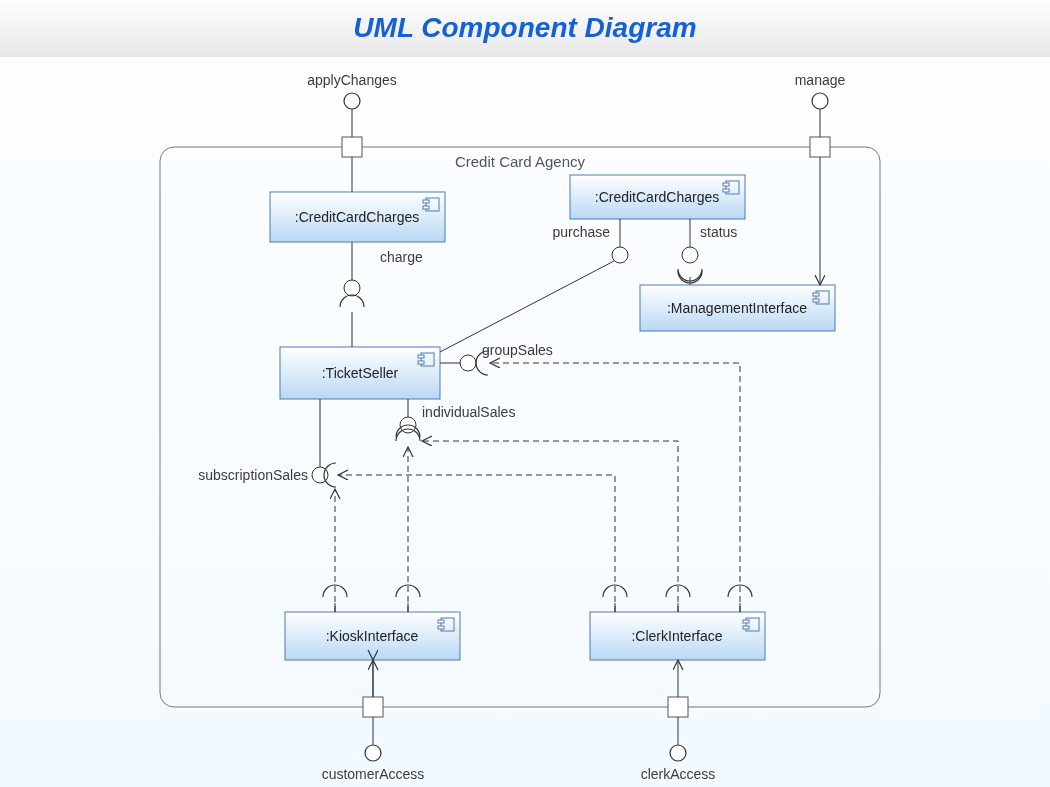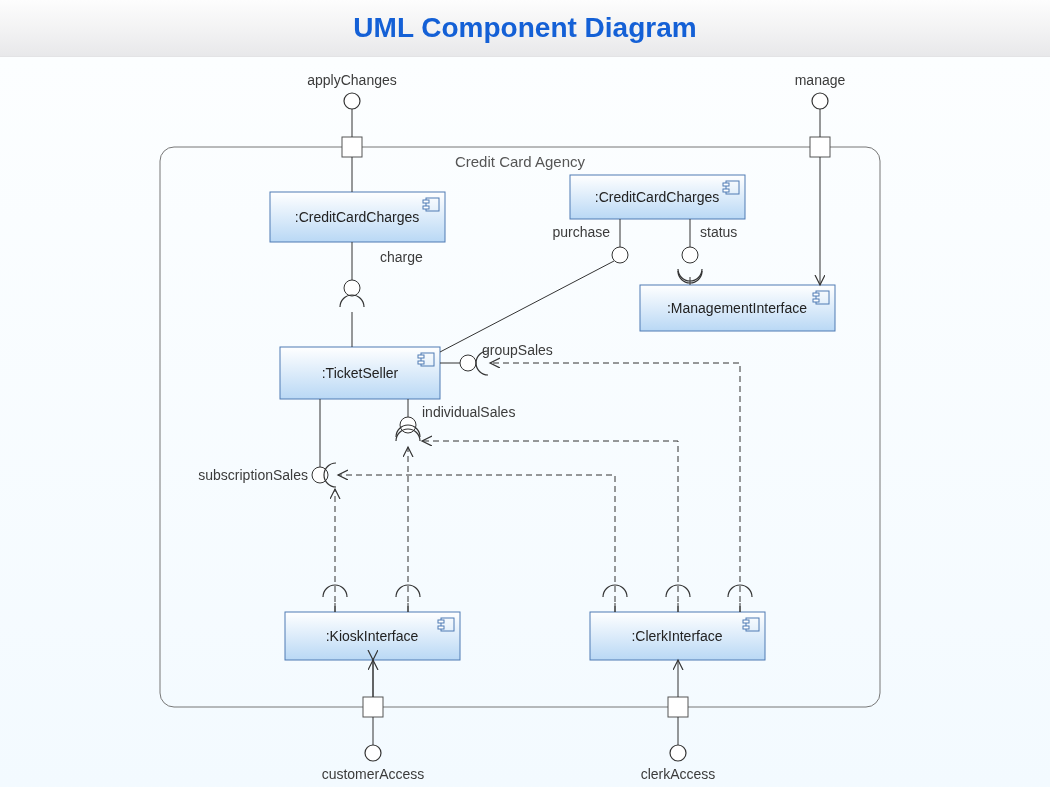--- a/index.html
+++ b/index.html
@@ -5,20 +5,21 @@
   html,body{margin:0;padding:0;width:1050px;height:787px;font-family:"Segoe UI",Arial,sans-serif;background:#fff;}
   .header{
     height:56px;
     background:linear-gradient(to bottom,#fdfdfd 0%,#f1f1f2 60%,#e8e8ea 100%);
     border-bottom:1px solid #e3e3e5;
     text-align:center;
     line-height:56px;
     font-size:28px;
     color:#1460d6;
     font-weight:600;
+    font-style:italic;
   }
   .canvas{
     position:relative;
     width:1050px;
     height:731px;
     background:linear-gradient(to bottom,#fcfeff 0%,#f3faff 100%);
   }
   svg{position:absolute;top:0;left:0;}
   .lbl{font-size:14px;fill:#3b3b3b;font-family:"Segoe UI",Arial,sans-serif;}
   .cmptxt{font-size:14px;fill:#222;}

